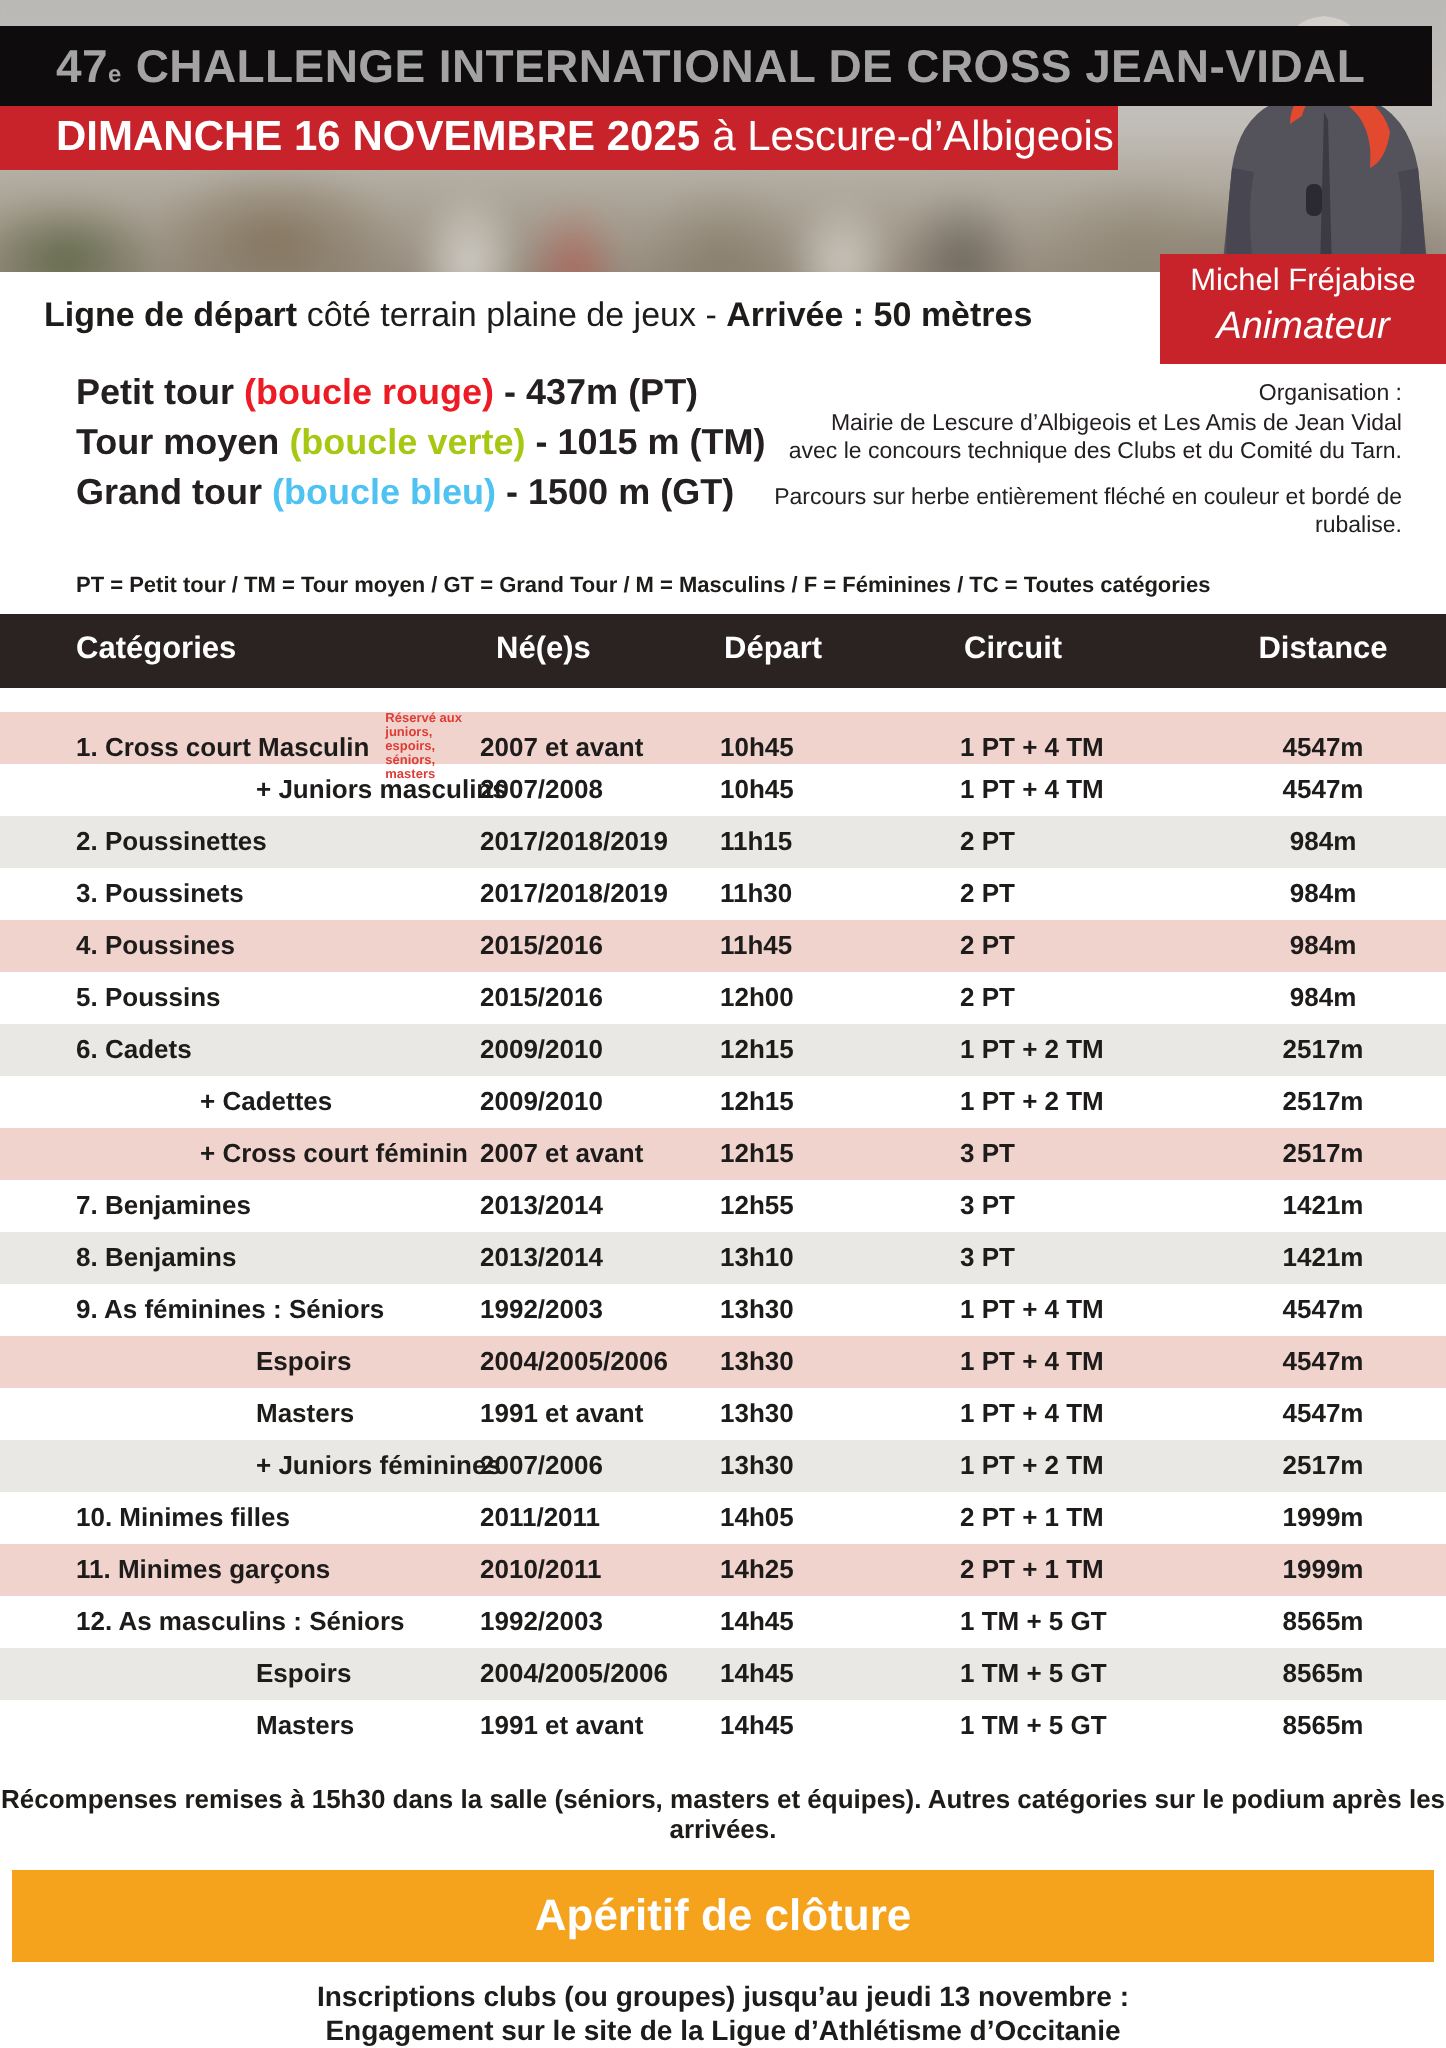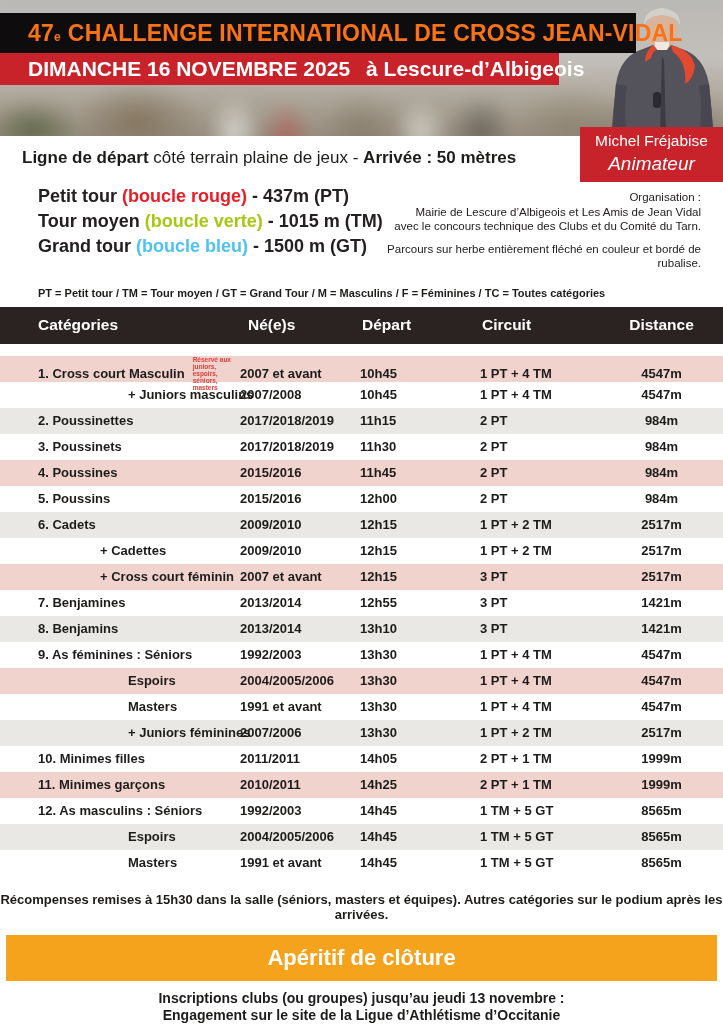--- a/index.html
+++ b/index.html
@@ -26,33 +26,33 @@
       radial-gradient(40px 55px at 33% 90%, rgba(235,235,230,.7), transparent 70%),
       radial-gradient(35px 50px at 40% 92%, rgba(190,60,50,.45), transparent 70%),
       radial-gradient(60px 55px at 50% 88%, rgba(120,110,90,.5), transparent 70%),
       radial-gradient(40px 50px at 58% 90%, rgba(240,238,232,.6), transparent 70%),
       radial-gradient(45px 50px at 66% 88%, rgba(60,55,50,.45), transparent 70%),
       radial-gradient(80px 55px at 78% 85%, rgba(130,120,100,.5), transparent 70%),
       radial-gradient(120px 60px at 90% 90%, rgba(100,95,80,.45), transparent 70%),
       linear-gradient(180deg,#b9b7b4 0%,#c3c0bb 45%,#aaa295 72%,#8f8577 100%);
   }
   .title-bar{
-    position:absolute;top:13px;left:0;width:636px;height:40px;box-sizing:border-box;
-    background:var(--title-bar-bg);color:#f97316;font-weight:bold;font-size:23px;
+    position:absolute;top:13px;left:0;width:716px;height:40px;box-sizing:border-box;
+    background:var(--title-bar-bg);color:#a3a3a3;font-weight:bold;font-size:23px;
     line-height:40px;padding-left:28px;white-space:nowrap;letter-spacing:.2px;
   }
   .title-sub{font-size:12px;}
   .title-rest{margin-left:7px;}
   .date-bar{
     position:absolute;top:53px;left:0;width:559px;height:32px;box-sizing:border-box;
     background:var(--banner-red);color:#fff;font-size:21px;line-height:32px;
     padding-left:28px;white-space:nowrap;
   }
   .date-main{font-weight:bold;}
-  .date-loc{font-weight:bold;margin-left:16px;}
+  .date-loc{font-weight:normal;margin-left:6px;}
   .announcer-photo{position:absolute;top:0;right:0;width:140px;height:136px;}
   .announcer-label{
     position:absolute;top:127px;right:0;width:143px;box-sizing:border-box;z-index:5;
     background:var(--banner-red);color:#fff;text-align:center;padding:5px 8px 7px;
   }
   .announcer-name{display:block;font-weight:normal;font-size:15.5px;}
   .announcer-role{display:block;font-style:italic;font-size:19px;margin-top:3px;}
   
   .start-line{margin:12px 0 16px 22px;font-size:17px;}
   .b{font-weight:bold;}

